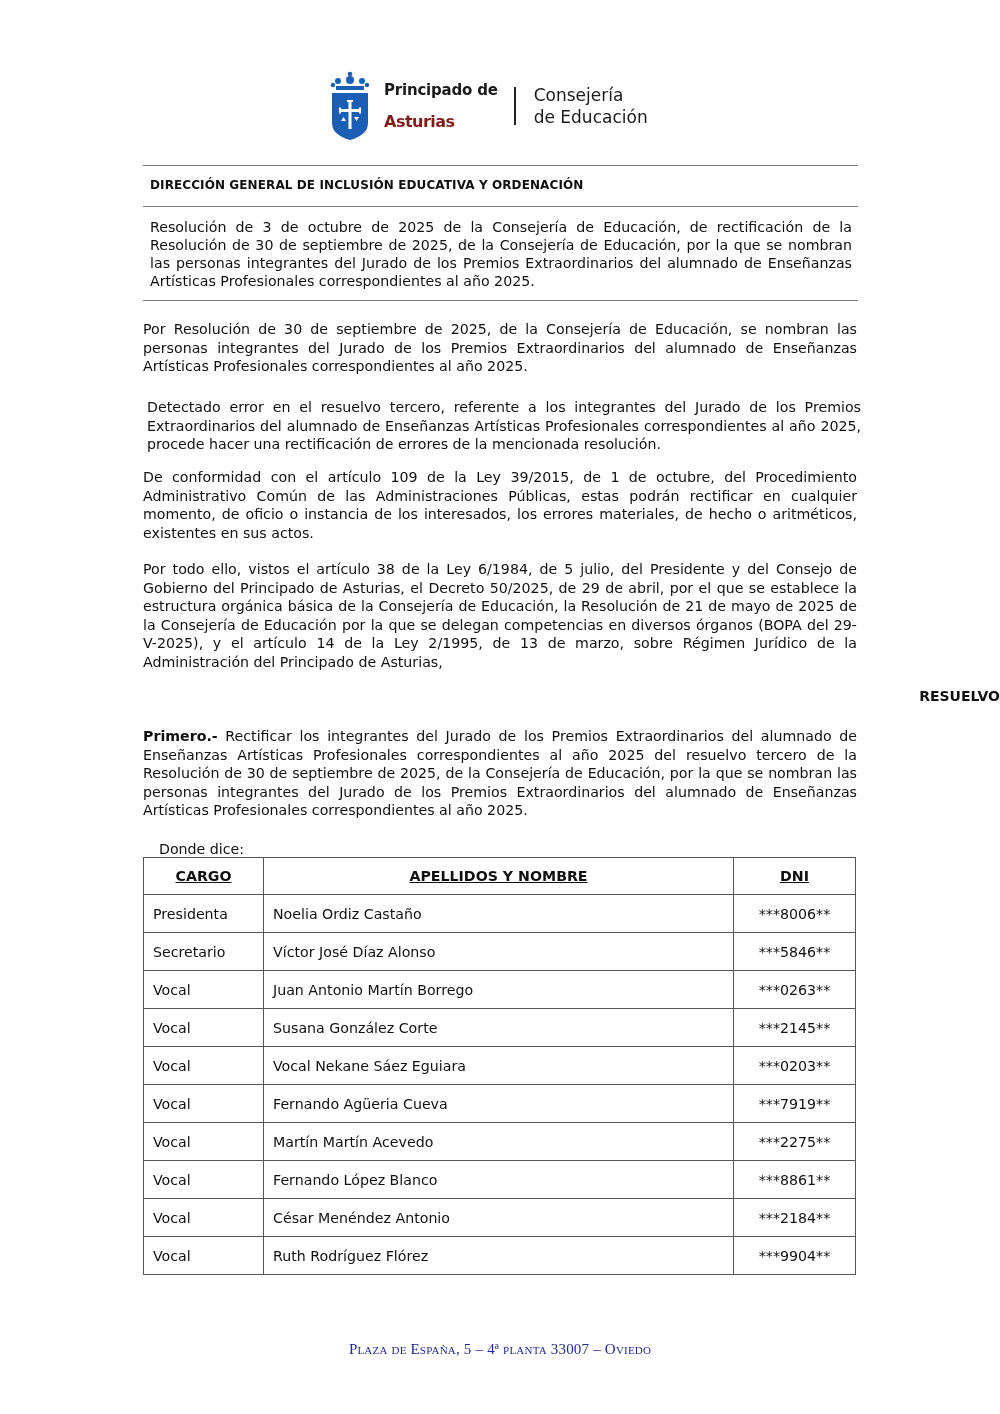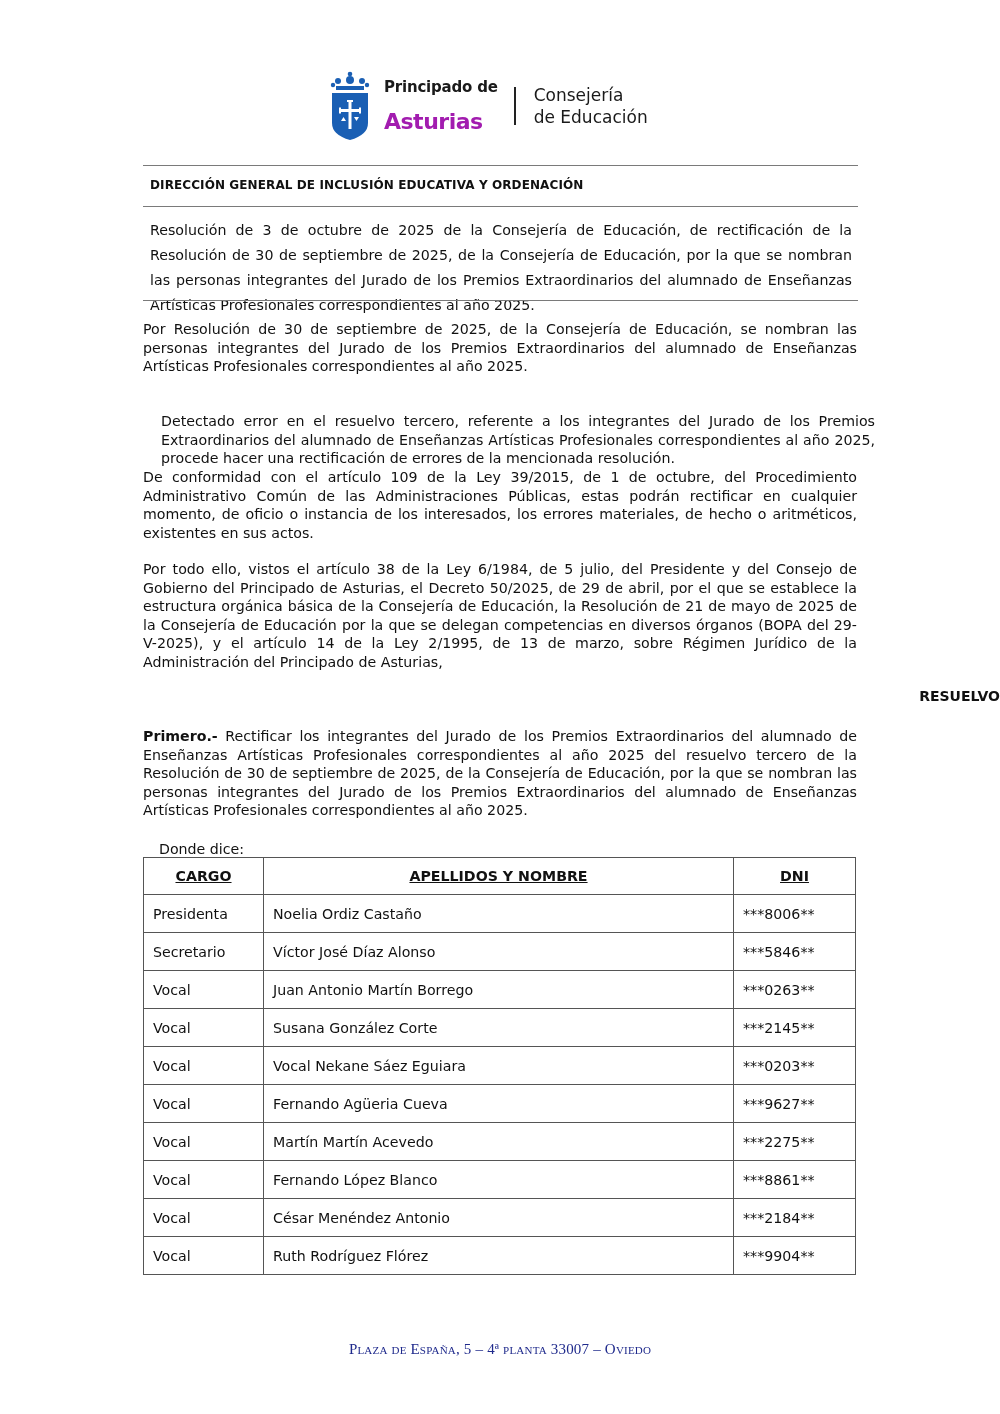--- a/index.html
+++ b/index.html
@@ -4,38 +4,38 @@
 <style>
   html, body { margin: 0; padding: 0; background: #ffffff; }
   body { width: 1000px; height: 1414px; position: relative; overflow: hidden; font-family: "DejaVu Sans", sans-serif; color: #111; }
   .page { position: absolute; left: 0; top: 0; width: 908px; height: 1414px; }
 
   
   .logo { position: absolute; left: 330px; top: 70px; height: 72px; display: flex; align-items: center; }
   .shield { width: 40px; height: 70px; }
   .brand { margin-left: 14px; display: flex; flex-direction: column; line-height: 1; }
   .brand-top { font-family: "DejaVu Sans", sans-serif; font-weight: bold; font-size: 15px; color: #1a1a1a; letter-spacing: -0.2px; }
-  .brand-bottom { font-family: "DejaVu Sans", sans-serif; font-weight: bold; font-size: 22px; color: #a21caf; margin-top: 16px; letter-spacing: -0.5px; }
+  .brand-bottom { font-family: "DejaVu Sans", sans-serif; font-weight: bold; font-size: 16px; color: #7f1d1d; margin-top: 16px; letter-spacing: -0.5px; }
   .logo-sep { width: 2px; height: 38px; background: #222; margin: 0 18px 0 16px; }
   .dept { display: flex; flex-direction: column; font-family: "DejaVu Sans", sans-serif; font-size: 17px; color: #1a1a1a; line-height: 22px; }
 
   
   .rule { position: absolute; left: 143px; width: 715px; height: 1px; background: #7a7a7a; }
   .dg-title { position: absolute; left: 150px; top: 178px; font-size: 12px; font-weight: bold; letter-spacing: 0.1px; }
-  .summary { position: absolute; left: 150px; top: 218px; width: 702px; font-size: 14.2px; line-height: 25px; text-align: justify; text-align-last: left; }
+  .summary { position: absolute; left: 150px; top: 218px; width: 702px; font-size: 14.2px; line-height: 18px; text-align: justify; text-align-last: left; }
 
   .para { position: absolute; left: 143px; width: 714px; font-size: 14.2px; line-height: 18.5px; text-align: justify; }
   .resuelvo { position: absolute; left: 0; width: 1000px; top: 688px; text-align: right; font-weight: bold; font-size: 14px; }
 
   
   table.jury { position: absolute; left: 143px; top: 857px; width: 713px; border-collapse: collapse; font-size: 14.2px; }
   table.jury th, table.jury td { border: 1px solid #555; padding: 0 9px; }
   table.jury th { height: 36px; font-weight: bold; text-align: center; text-decoration: underline; }
   table.jury td { height: 37px; }
-  table.jury td.dni { text-align: left; }
+  table.jury td.dni { text-align: center; }
   .col-cargo { width: 101px; }
   .col-dni { width: 103px; }
 
   .footer { position: absolute; left: 0; width: 1000px; top: 1341px; text-align: center; font-family: "Liberation Serif", serif; color: #1f2a8c; font-size: 13px; letter-spacing: 0.2px; }
   .footer .sc { font-variant: small-caps; font-size: 15px; }
 </style>
 </head>
 <body>
 
 <div class="page">
@@ -69,21 +69,21 @@
     </div>
   </div>
 
   <div class="rule" style="top:165px;"></div>
   <div class="dg-title">DIRECCIÓN GENERAL DE INCLUSIÓN EDUCATIVA Y ORDENACIÓN</div>
   <div class="rule" style="top:206px;"></div>
   <div class="summary">Resolución de 3 de octubre de 2025 de la Consejería de Educación, de rectificación de la Resolución de 30 de septiembre de 2025, de la Consejería de Educación, por la que se nombran las personas integrantes del Jurado de los Premios Extraordinarios del alumnado de Enseñanzas Artísticas Profesionales correspondientes al año 2025.</div>
   <div class="rule" style="top:300px;"></div>
 
   <p class="para" style="top:320px; margin:0;">Por Resolución de 30 de septiembre de 2025, de la Consejería de Educación, se nombran las personas integrantes del Jurado de los Premios Extraordinarios del alumnado de Enseñanzas Artísticas Profesionales correspondientes al año 2025.</p>
-  <p class="para" style="top:394px; margin:18px;">Detectado error en el resuelvo tercero, referente a los integrantes del Jurado de los Premios Extraordinarios del alumnado de Enseñanzas Artísticas Profesionales correspondientes al año 2025, procede hacer una rectificación de errores de la mencionada resolución.</p>
+  <p class="para" style="top:394px; margin:4px;">Detectado error en el resuelvo tercero, referente a los integrantes del Jurado de los Premios Extraordinarios del alumnado de Enseñanzas Artísticas Profesionales correspondientes al año 2025, procede hacer una rectificación de errores de la mencionada resolución.</p>
   <p class="para" style="top:468px; margin:0;">De conformidad con el artículo 109 de la Ley 39/2015, de 1 de octubre, del Procedimiento Administrativo Común de las Administraciones Públicas, estas podrán rectificar en cualquier momento, de oficio o instancia de los interesados, los errores materiales, de hecho o aritméticos, existentes en sus actos.</p>
   <p class="para" style="top:560px; margin:0;">Por todo ello, vistos el artículo 38 de la Ley 6/1984, de 5 julio, del Presidente y del Consejo de Gobierno del Principado de Asturias, el Decreto 50/2025, de 29 de abril, por el que se establece la estructura orgánica básica de la Consejería de Educación, la Resolución de 21 de mayo de 2025 de la Consejería de Educación por la que se delegan competencias en diversos órganos (BOPA del 29-V-2025), y el artículo 14 de la Ley 2/1995, de 13 de marzo, sobre Régimen Jurídico de la Administración del Principado de Asturias,</p>
 
   <div class="resuelvo">RESUELVO</div>
 
   <p class="para" style="top:727px; margin:0;"><b>Primero.-</b><span> Rectificar los integrantes del Jurado de los Premios Extraordinarios del alumnado de Enseñanzas Artísticas Profesionales correspondientes al año 2025 del resuelvo tercero de la Resolución de 30 de septiembre de 2025, de la Consejería de Educación, por la que se nombran las personas integrantes del Jurado de los Premios Extraordinarios del alumnado de Enseñanzas Artísticas Profesionales correspondientes al año 2025.</span></p>
 
   <p class="para" style="top:824px; margin:16px;">Donde dice:</p>
 
   <table class="jury">
@@ -116,21 +116,21 @@
         <td class="dni">***2145**</td>
       </tr>
       <tr>
         <td>Vocal</td>
         <td>Vocal Nekane Sáez Eguiara</td>
         <td class="dni">***0203**</td>
       </tr>
       <tr>
         <td>Vocal</td>
         <td>Fernando Agüeria Cueva</td>
-        <td class="dni">***9627**</td>
+        <td class="dni">***7919**</td>
       </tr>
       <tr>
         <td>Vocal</td>
         <td>Martín Martín Acevedo</td>
         <td class="dni">***2275**</td>
       </tr>
       <tr>
         <td>Vocal</td>
         <td>Fernando López Blanco</td>
         <td class="dni">***8861**</td>

